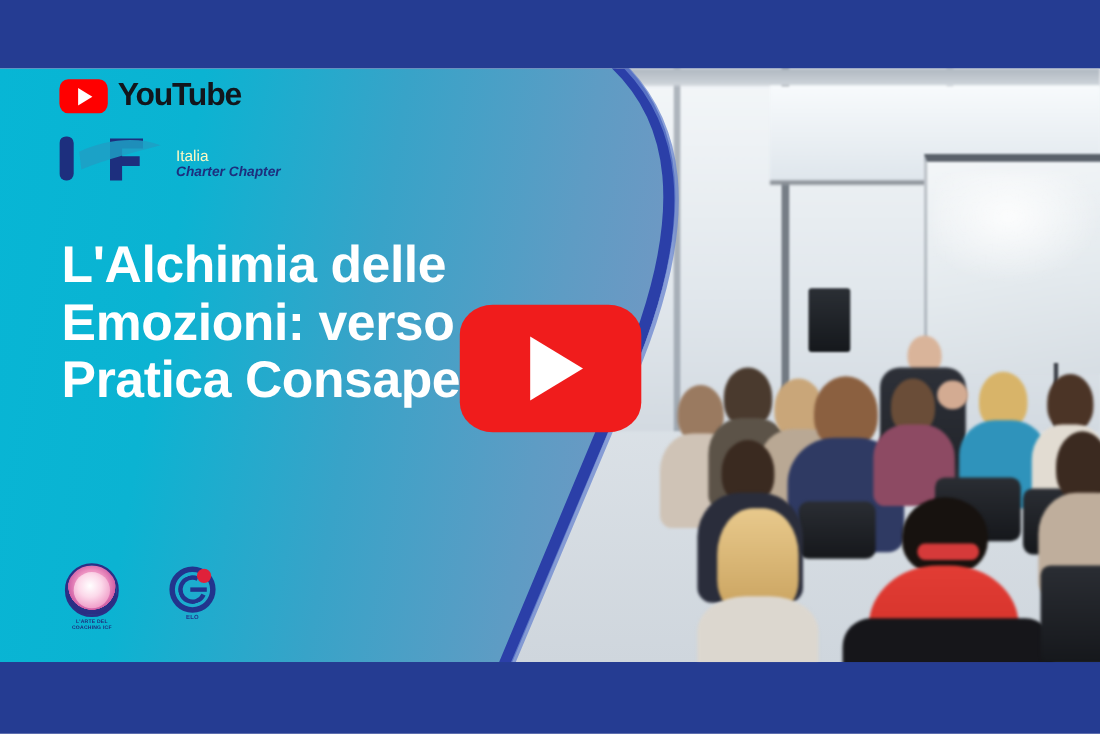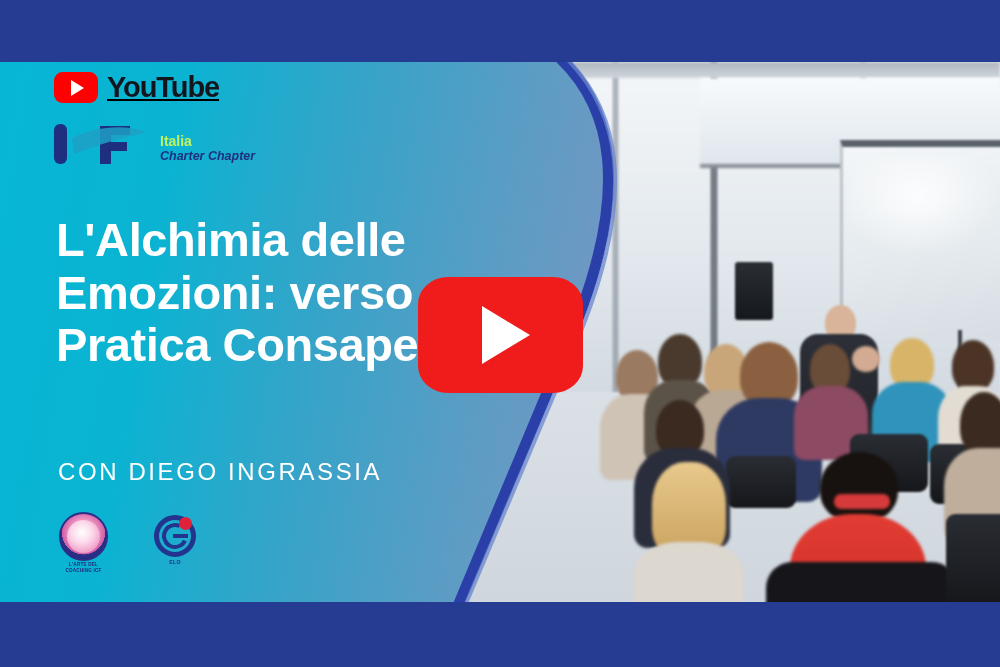--- a/index.html
+++ b/index.html
@@ -138,23 +138,22 @@
     border-radius:19px 0 0 19px;
     color:#ffffff;
     font-size:16px; font-weight:bold; letter-spacing:1.4px;
     z-index:40;
     white-space:nowrap;
   }
 
   
   .yt-logo{
     position:absolute; left:54px; top:72px;
-    display:flex; align-items:center; gap:9px;
+    display:flex; align-items:flex-start; gap:9px;
     z-index:45;
-    text-decoration:underline;
   }
   .yt-mark{
     width:44px; height:31px; border-radius:8px/9px;
     background:#ff0000;
     display:flex; align-items:center; justify-content:center;
   }
   .yt-tri{
     width:0;height:0;
     border-left:13px solid #ffffff;
     border-top:8px solid transparent;
@@ -167,21 +166,21 @@
   }
 
   
   .icf{
     position:absolute; left:54px; top:120px;
     display:flex; align-items:flex-end; gap:11px;
     z-index:45;
   }
   .icf-mark{position:relative;width:95px;height:46px;}
   .icf-txt{padding-bottom:3px;}
-  .icf-t1{color:#bef264;font-size:14px;font-weight:bold;line-height:1.05;}
+  .icf-t1{color:#fef9c3;font-size:14px;font-weight:normal;line-height:1.05;}
   .icf-t2{color:#1d2f7e;font-size:12.5px;font-style:italic;font-weight:bold;line-height:1.15;}
 
   
   .headline{
     position:absolute; left:56px; top:214px;
     width:470px;
     color:#ffffff;
     font-size:47px; font-weight:bold;
     line-height:1.12;
     letter-spacing:-.4px;
@@ -335,21 +334,20 @@
         </svg>
       </span>
       <span class="icf-txt">
         <div class="icf-t1">Italia</div>
         <div class="icf-t2">Charter Chapter</div>
       </span>
     </div>
 
     <h1 class="headline" style="top:152px;">L'Alchimia delle Emozioni: verso una Pratica Consapevole</h1>
 
-    <div class="subline" style="top:396px;">CON DIEGO INGRASSIA</div>
 
     <div class="partners" style="top:450px;">
       <span class="seal">
         <span class="seal-ring"></span>
         <span class="seal-inner"></span>
         <span class="seal-cap">L'ARTE DEL COACHING ICF</span>
       </span>
       <span class="elo">
         <span class="elo-ring"></span>
         <span class="elo-g"></span>

